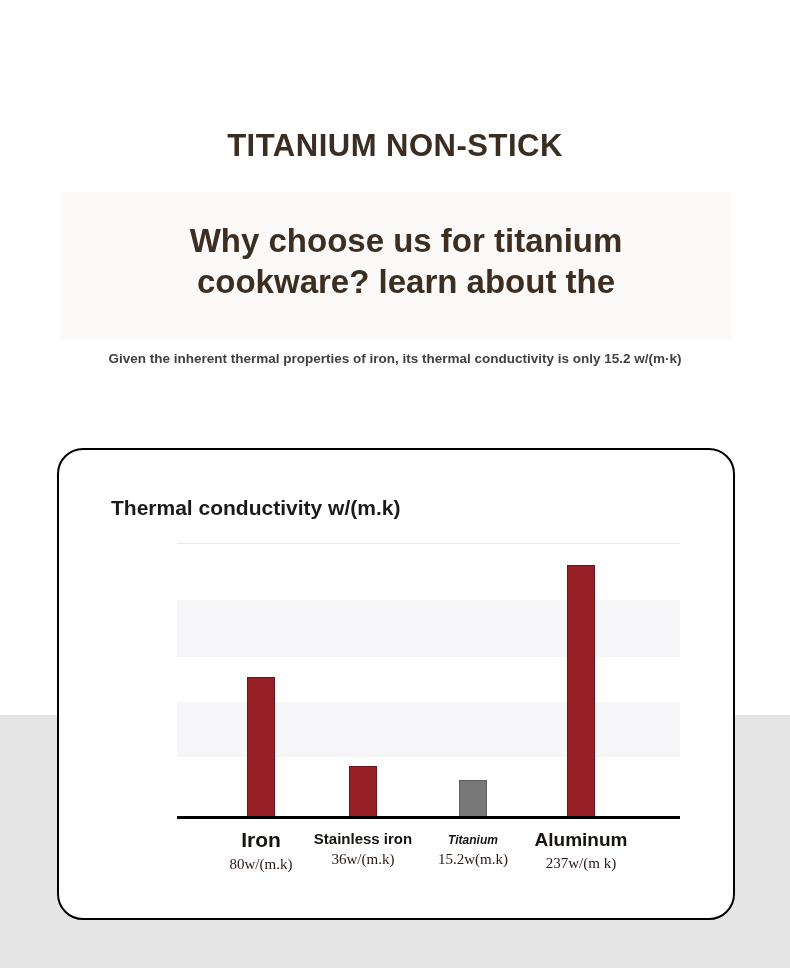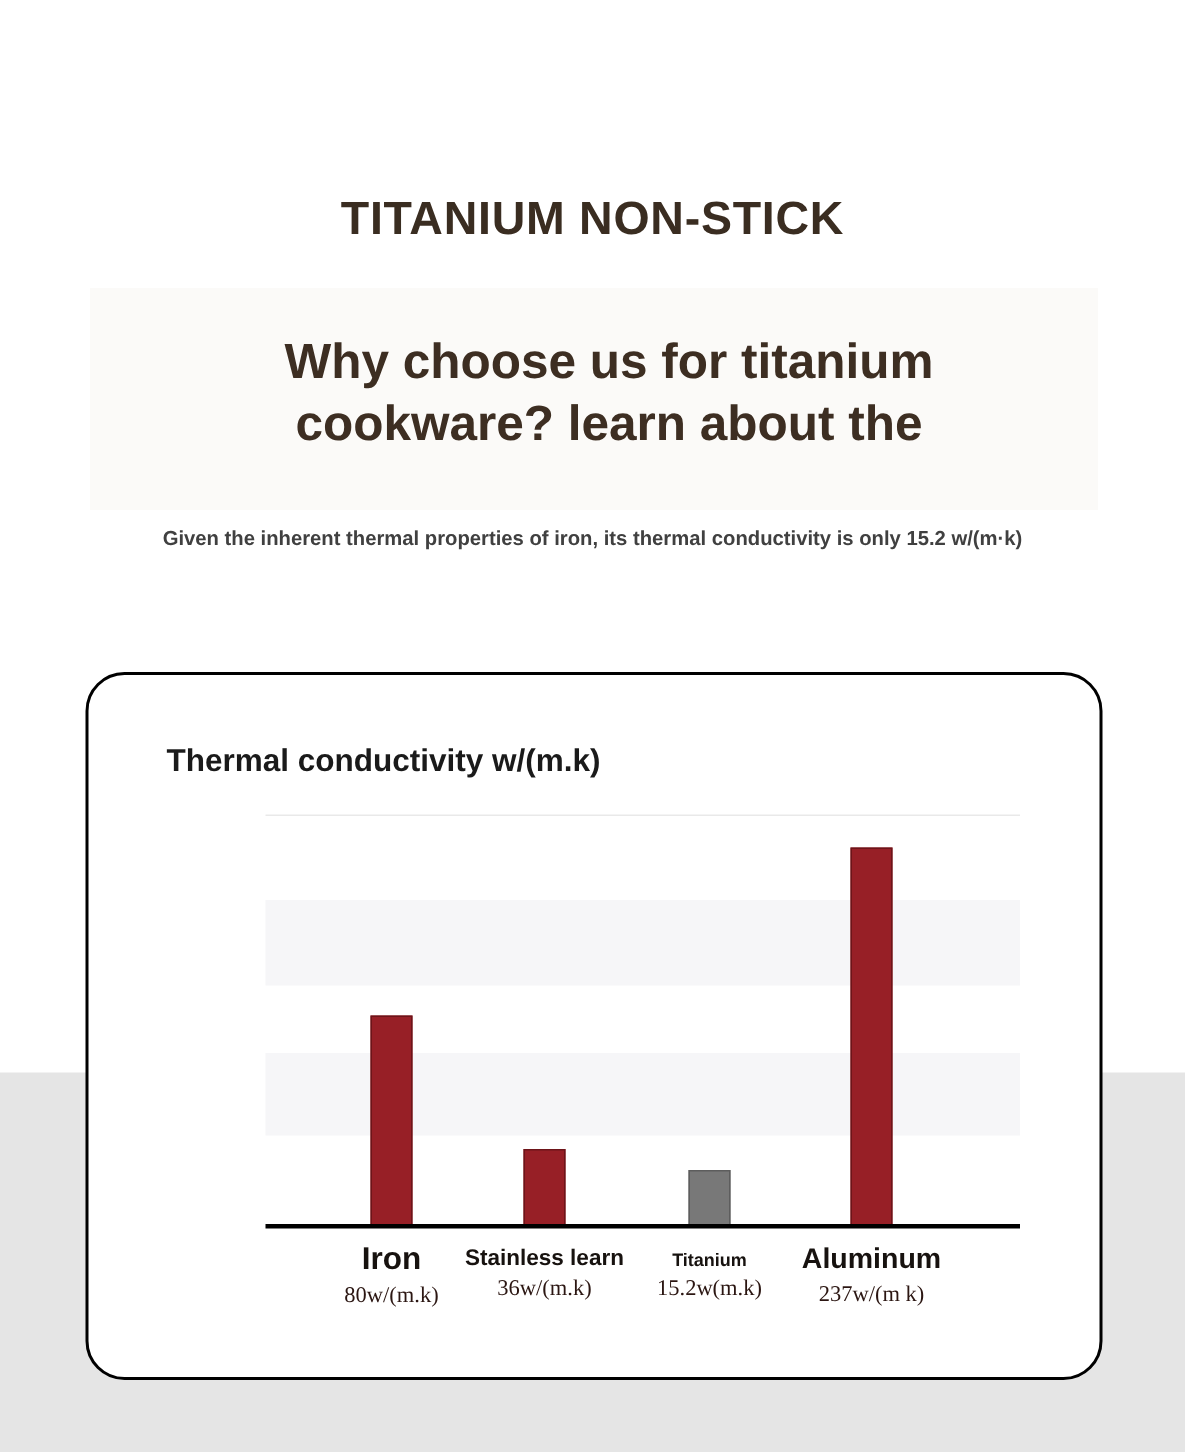--- a/index.html
+++ b/index.html
@@ -154,21 +154,21 @@
   .xlabel .val {
     display: block;
     margin-top: 4px;
     font-family: "Liberation Serif", serif;
     font-size: 15px;
     color: #2b1612;
     white-space: nowrap;
   }
   .xlabel.n0 .name { font-size: 21px; }
   .xlabel.n1 .name { font-size: 15px; }
-  .xlabel.n2 .name { font-size: 12px; }
+  .xlabel.n2 .name { font-size: 12px; font-style: italic; }
   .xlabel.n3 .name { font-size: 19px; }
 </style>
 </head>
 <body>
 
 <div class="bg-white-top"></div>
 <div class="bg-gray-bottom"></div>
 <div class="bg-faint-block"></div>
 
 <div class="eyebrow">TITANIUM NON-STICK</div>
@@ -201,21 +201,21 @@
     <div class="bar bar-red" style="left:188px; top:227px; height:140px;"></div>
     <div class="bar bar-red" style="left:290px; top:316px; height:51px;"></div>
     <div class="bar bar-gray" style="left:400px; top:330px; height:37px;"></div>
     <div class="bar bar-red" style="left:508px; top:115px; height:252px;"></div>
 
     <div class="xlabel n0" style="left:122px; top:378px;">
       <span class="name">Iron</span>
       <span class="val">80w/(m.k)</span>
     </div>
     <div class="xlabel n1" style="left:224px; top:380px;">
-      <span class="name">Stainless learn</span>
+      <span class="name">Stainless iron</span>
       <span class="val">36w/(m.k)</span>
     </div>
     <div class="xlabel n2" style="left:334px; top:383px;">
       <span class="name">Titanium</span>
       <span class="val">15.2w(m.k)</span>
     </div>
     <div class="xlabel n3" style="left:442px; top:379px;">
       <span class="name">Aluminum</span>
       <span class="val">237w/(m k)</span>
     </div>

